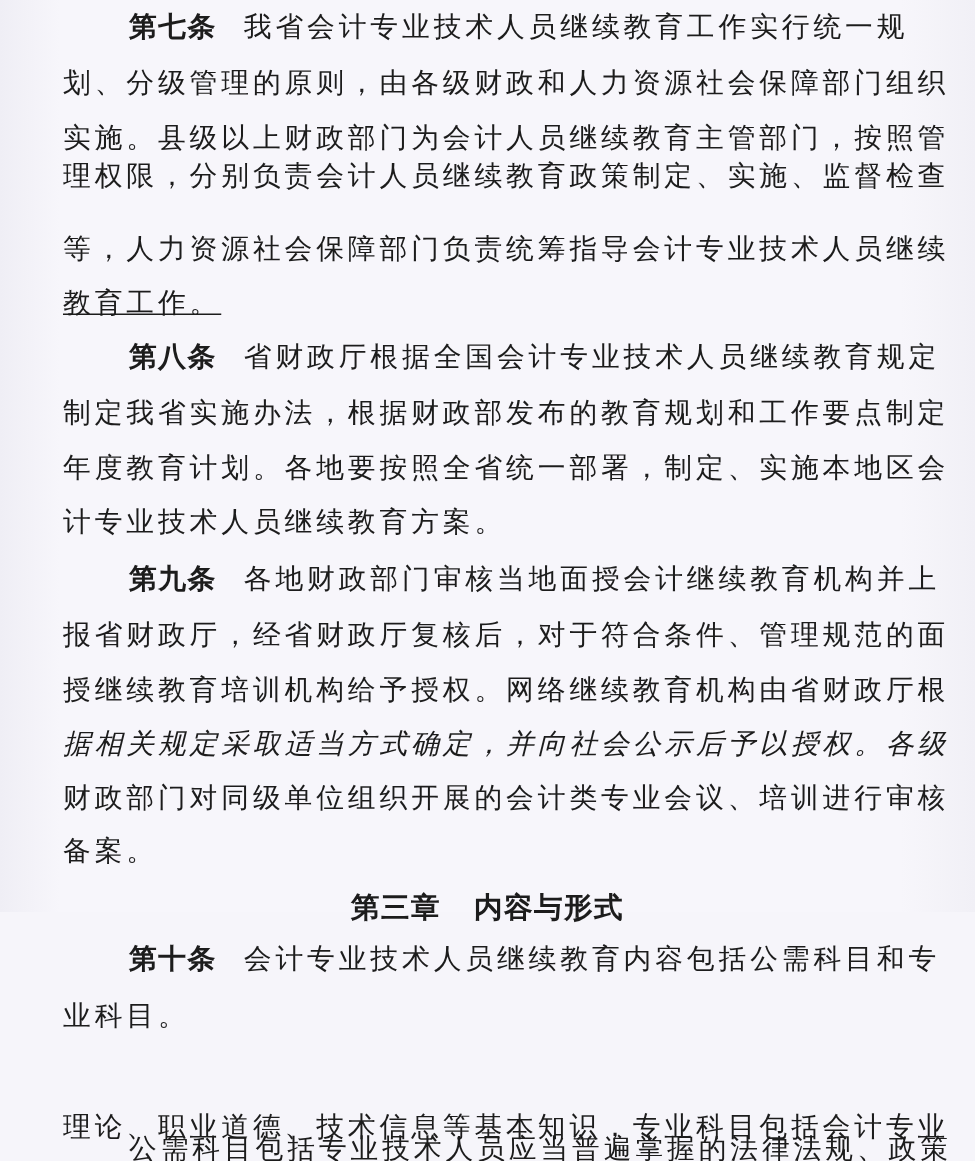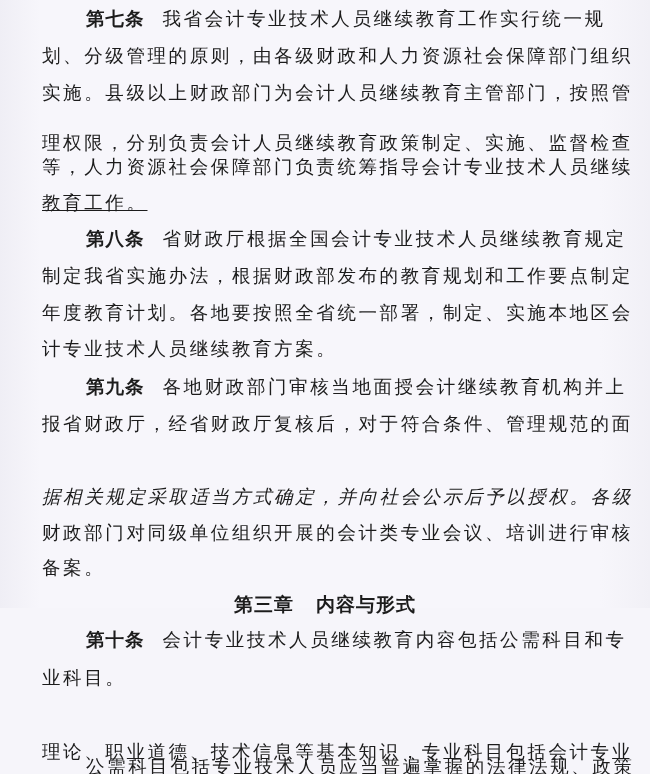--- a/index.html
+++ b/index.html
@@ -32,31 +32,32 @@
   .chapter .sp { display:inline-block; width:22px; }
 </style>
 </head>
 <body>
 
 <div class="page">
 
   <div class="line indent" style="top:8px;"><span class="b">第七条</span><span class="gap"></span><span>我省会计专业技术人员继续教育工作实行统一规</span></div>
   <div class="line" style="top:45px;">划、分级管理的原则，由各级财政和人力资源社会保障部门组织</div>
   <div class="line" style="top:82px;">实施。县级以上财政部门为会计人员继续教育主管部门，按照管</div>
-  <div class="line" style="top:132px;">理权限，分别负责会计人员继续教育政策制定、实施、监督检查</div>
+  <div class="line" style="top:107px;">理权限，分别负责会计人员继续教育政策制定、实施、监督检查</div>
   <div class="line" style="top:156px;">等，人力资源社会保障部门负责统筹指导会计专业技术人员继续</div>
   <div class="line last" style="top:192px;text-decoration:underline;">教育工作。</div>
 
   <div class="line indent" style="top:228px;"><span class="b">第八条</span><span class="gap"></span><span>省财政厅根据全国会计专业技术人员继续教育规定</span></div>
   <div class="line" style="top:265px;">制定我省实施办法，根据财政部发布的教育规划和工作要点制定</div>
   <div class="line" style="top:302px;">年度教育计划。各地要按照全省统一部署，制定、实施本地区会</div>
   <div class="line last" style="top:338px;">计专业技术人员继续教育方案。</div>
 
   <div class="line indent" style="top:376px;"><span class="b">第九条</span><span class="gap"></span><span>各地财政部门审核当地面授会计继续教育机构并上</span></div>
   <div class="line" style="top:413px;">报省财政厅，经省财政厅复核后，对于符合条件、管理规范的面</div>
+  <div class="line" style="top:450px;">授继续教育培训机构给予授权。网络继续教育机构由省财政厅根</div>
   <div class="line" style="top:486px;font-style:italic;">据相关规定采取适当方式确定，并向社会公示后予以授权。各级</div>
   <div class="line" style="top:522px;">财政部门对同级单位组织开展的会计类专业会议、培训进行审核</div>
   <div class="line last" style="top:557px;">备案。</div>
 
   <div class="chapter" style="top:592px;font-weight:bold;"><span>第三章</span><span class="sp"></span><span>内容与形式</span></div>
 
   <div class="line indent" style="top:629px;"><span class="b">第十条</span><span class="gap"></span><span>会计专业技术人员继续教育内容包括公需科目和专</span></div>
   <div class="line last" style="top:667px;">业科目。</div>
 
   <div class="line indent" style="top:744px;margin-top:12px;">公需科目包括专业技术人员应当普遍掌握的法律法规、政策</div>

